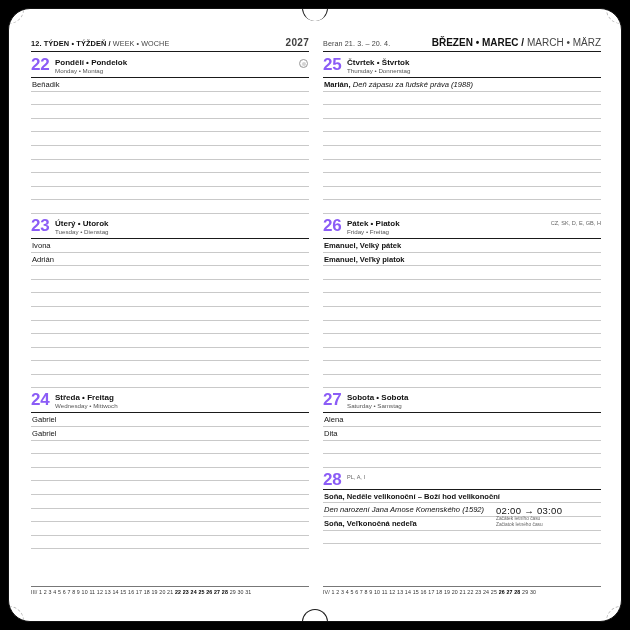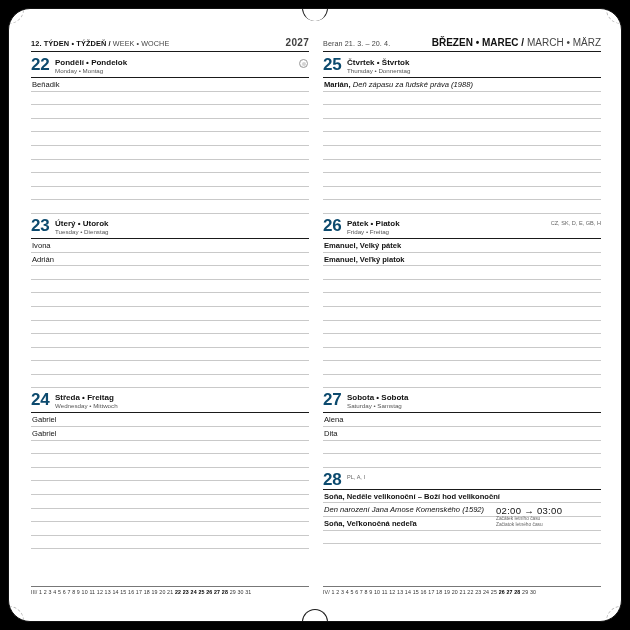--- a/index.html
+++ b/index.html
@@ -50,21 +50,21 @@
     display:flex;
     align-items:flex-start;
     border-bottom:1.2px solid #1a1a1a;
     padding-bottom:2px;
     position:relative;
   }
   .daynum {
     font-size:17px;
     font-weight:bold;
     line-height:15px;
-    color:#0c4a6e;
+    color:#8b5cf6;
     width:24px;
     letter-spacing:-.3px;
   }
   .daynames { flex:1; padding-top:1px; }
   .dn1 { font-size:8px; font-weight:bold; color:#111; line-height:9px; }
   .dn2 { font-size:6.2px; color:#555; line-height:8px; }
   .day-extra {
     font-size:5.6px; color:#666;
     align-self:flex-start;
     padding-top:2px;

